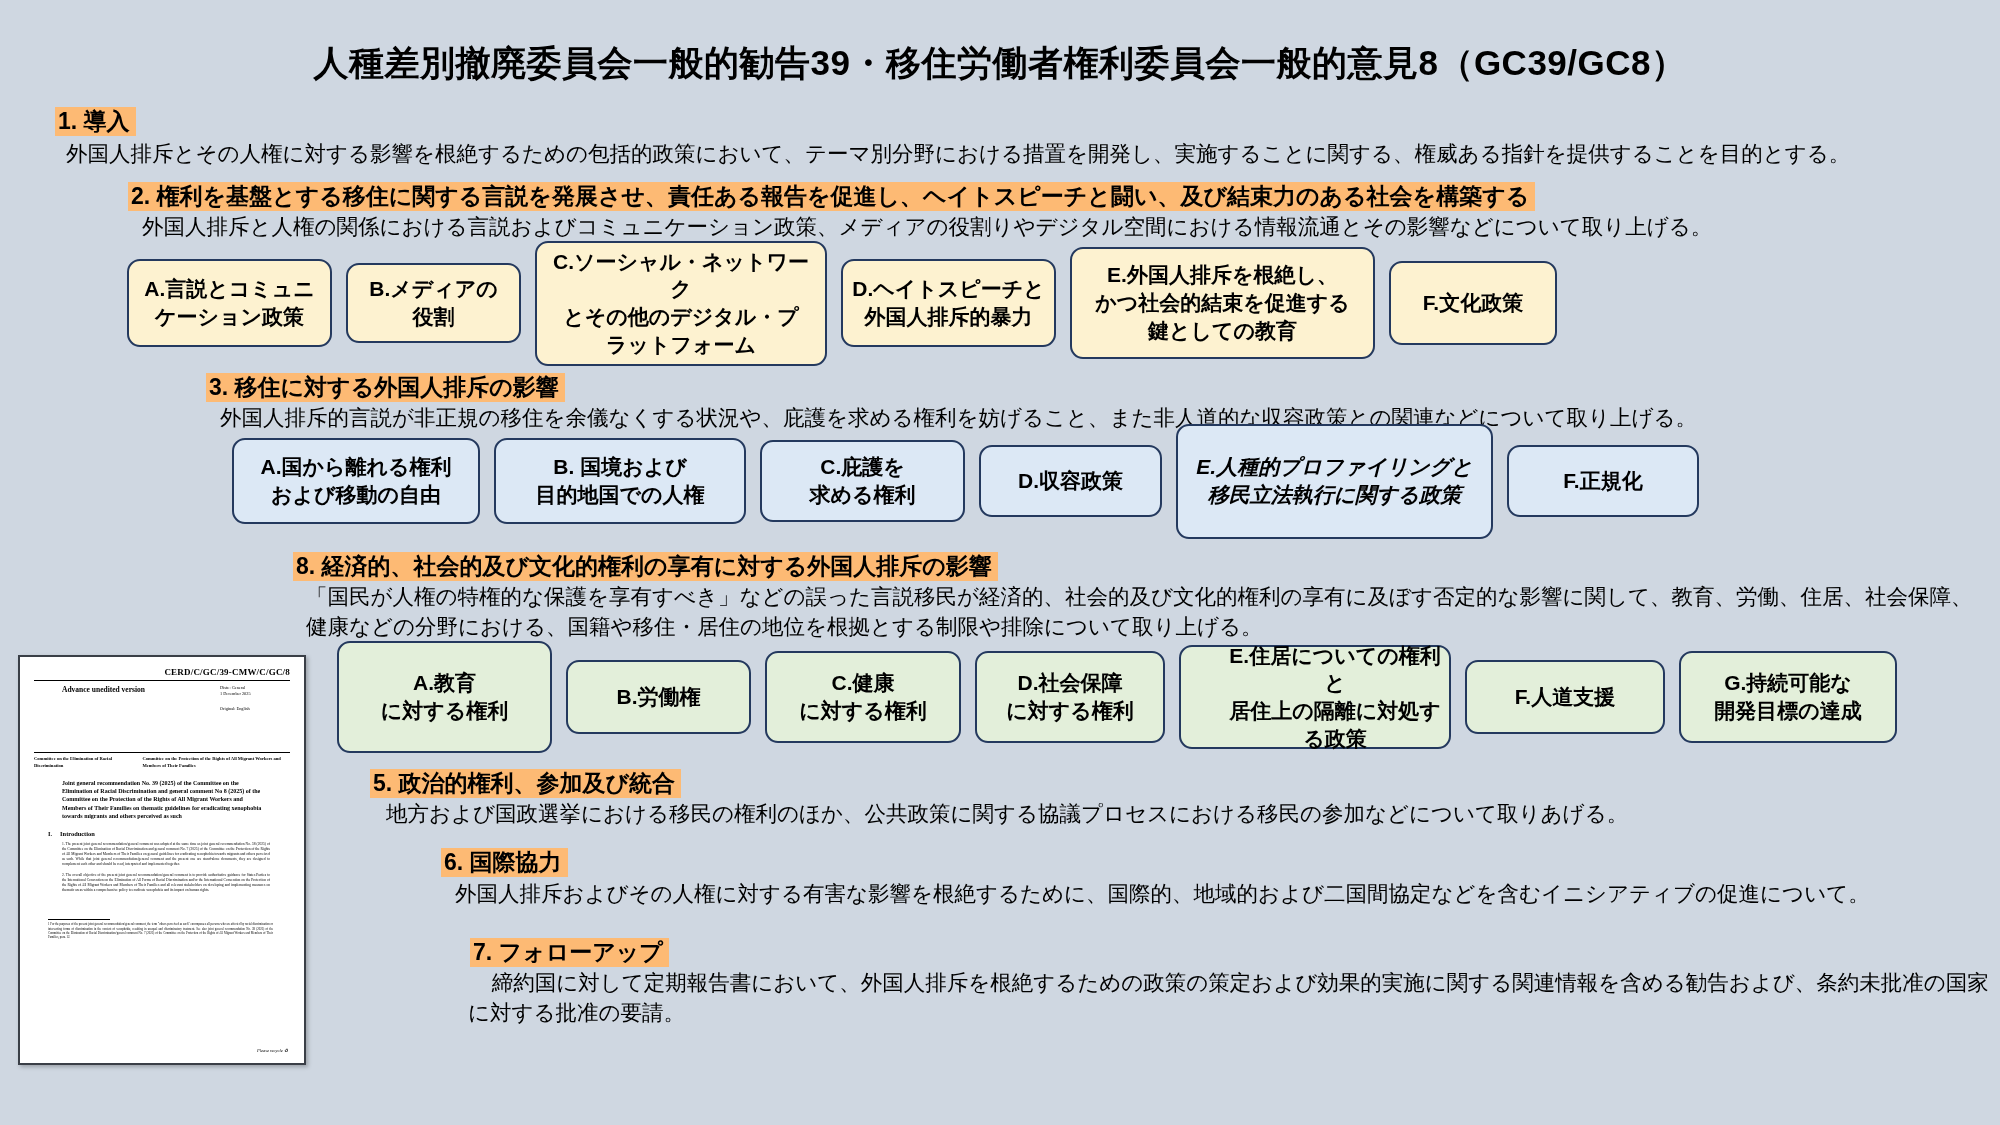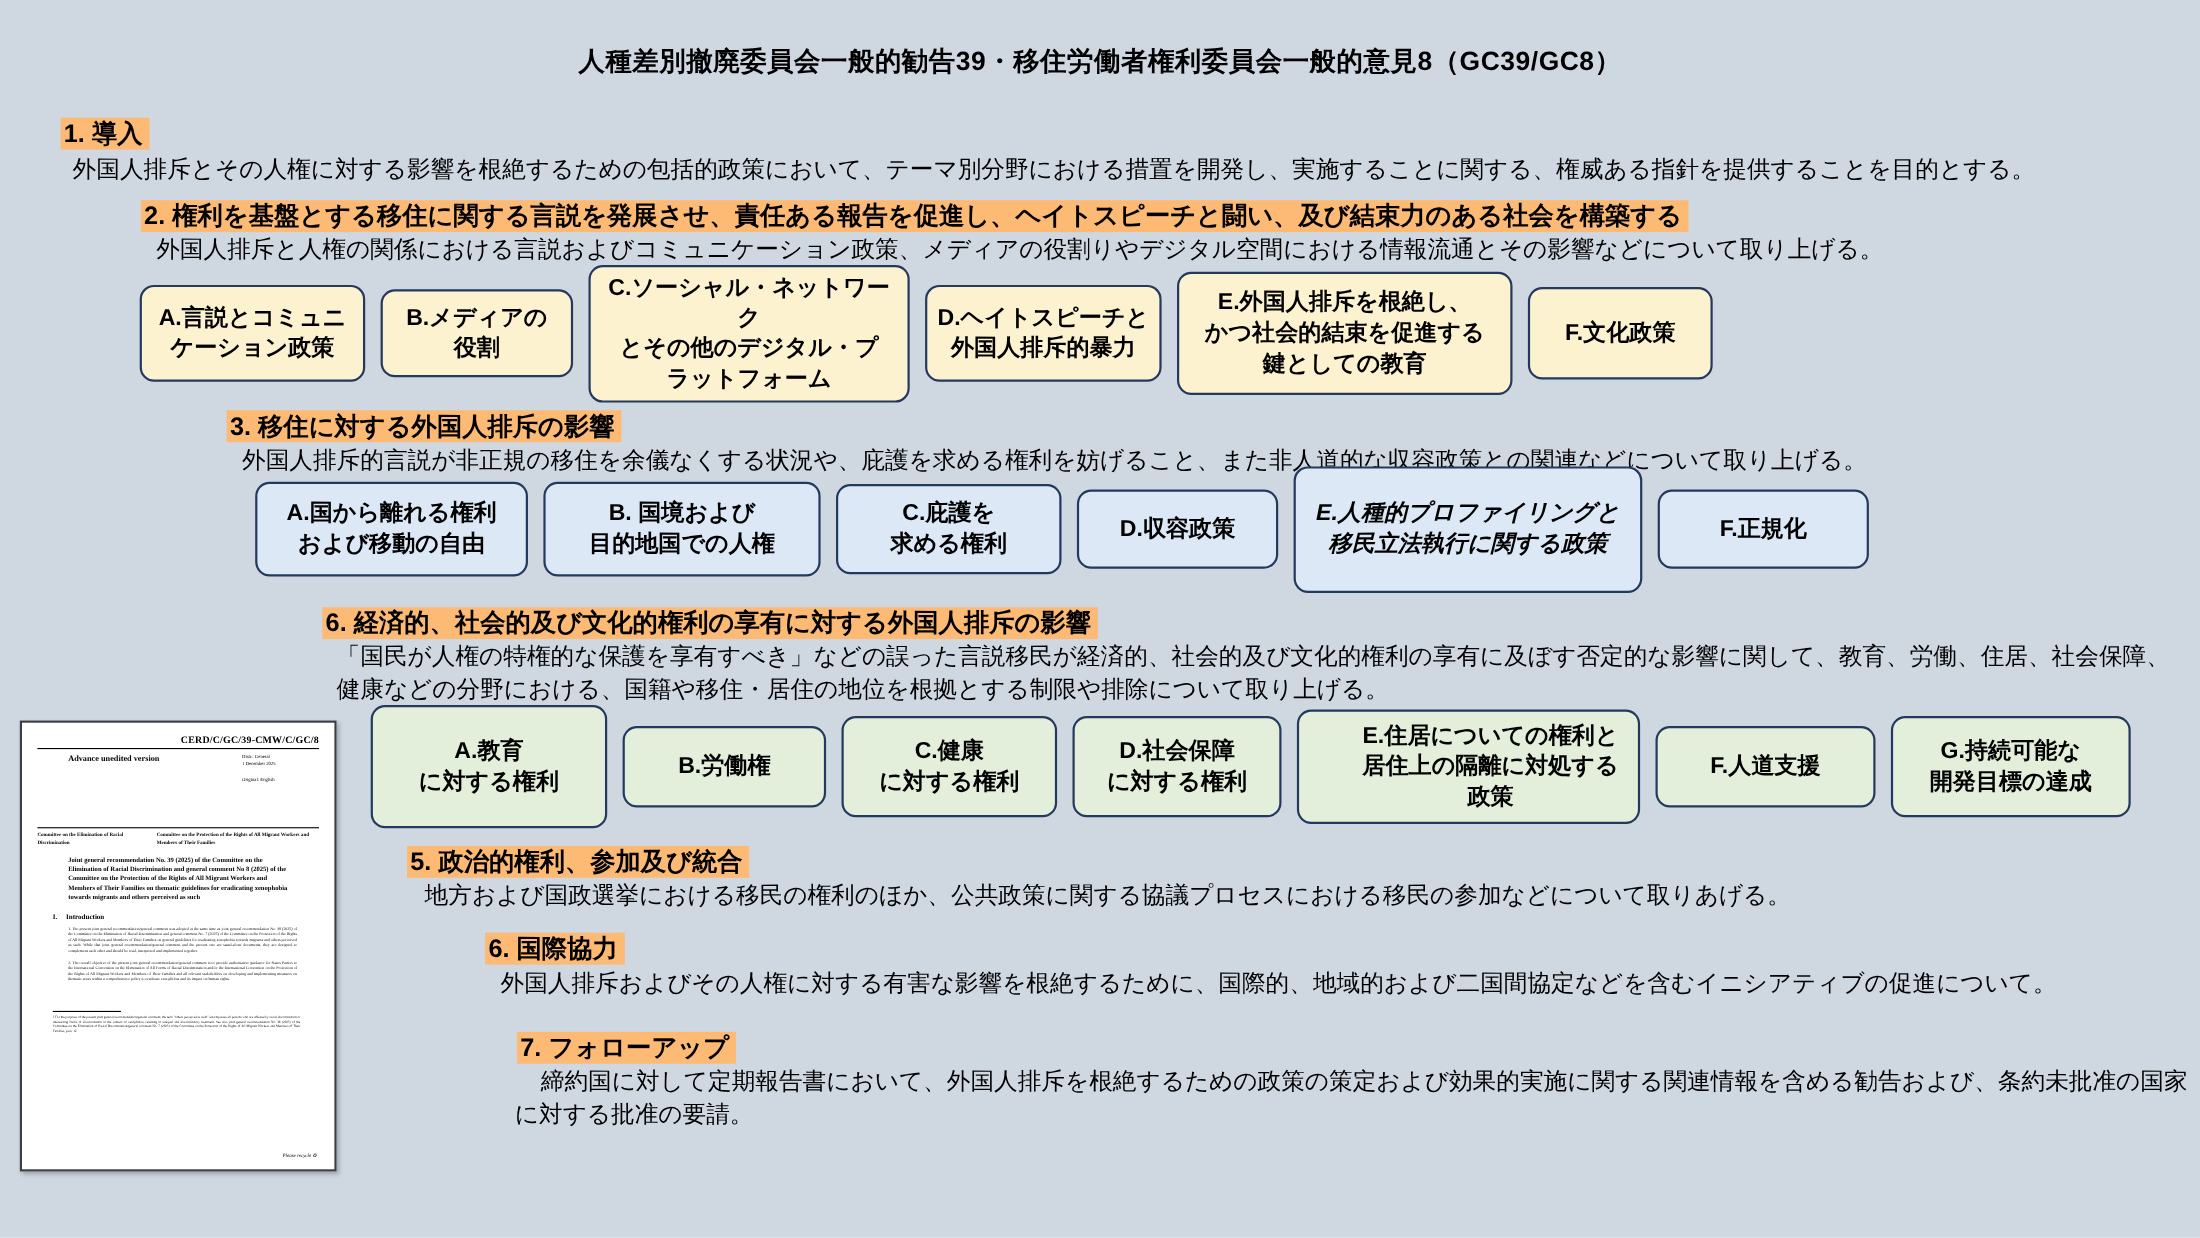--- a/index.html
+++ b/index.html
@@ -5,21 +5,21 @@
   html,body{margin:0;padding:0;}
   .canvas{
     position:relative;width:2000px;height:1125px;overflow:hidden;
     background:#cfd7e1;
     font-family:"Liberation Sans","DejaVu Sans",sans-serif;
     color:#000;
   }
   .abs{position:absolute;}
   .page-title{
     width:2000px;text-align:center;top:40px;left:0;
-    font-size:24px;font-weight:700;letter-spacing:.5px;
+    font-size:35px;font-weight:700;letter-spacing:.5px;
   }
   .sec-head{font-size:23px;font-weight:700;white-space:nowrap;}
   .sec-head .hl{background:#fdba74;padding:1px 6px 2px 3px;}
   .sec-body{font-size:21.5px;font-weight:500;line-height:1.38;}
   .box-row{position:absolute;display:flex;align-items:center;gap:14px;}
   .tbox{
     display:flex;align-items:center;justify-content:center;
     border:2.5px solid #24395e;border-radius:13px;
     text-align:center;font-size:21px;font-weight:600;line-height:1.32;
     box-sizing:border-box;padding:4px 8px;
@@ -121,41 +121,41 @@
     <div class="tbox blue" style="width:317px;height:115px;font-style:italic;">
         <span>E.人種的プロファイリングと
 移民立法執行に関する政策</span>
       </div>
     <div class="tbox blue" style="width:192px;height:72px;">
         <span>F.正規化</span>
       </div>
   </div>
 
   <div class="abs sec-head" style="left:293px;top:551px;">
-    <span class="hl">6. 経済的、社会的及び文化的権利の享有に対する外国人排斥の影響</span>
+    <span class="hl">8. 経済的、社会的及び文化的権利の享有に対する外国人排斥の影響</span>
   </div>
   <div class="abs sec-body" style="left:306px;top:583px;width:1688px;">「国民が人権の特権的な保護を享有すべき」などの誤った言説移民が経済的、社会的及び文化的権利の享有に及ぼす否定的な影響に関して、教育、労働、住居、社会保障、健康などの分野における、国籍や移住・居住の地位を根拠とする制限や排除について取り上げる。</div>
 
   <div class="box-row" style="left:337px;top:645px;height:104px;">
     <div class="tbox green" style="width:215px;height:112px;">
         <span>A.教育
 に対する権利</span>
       </div>
     <div class="tbox green" style="width:185px;height:74px;">
         <span>B.労働権</span>
       </div>
     <div class="tbox green" style="width:196px;height:92px;">
         <span>C.健康
 に対する権利</span>
       </div>
     <div class="tbox green" style="width:190px;height:92px;">
         <span>D.社会保障
 に対する権利</span>
       </div>
-    <div class="tbox green" style="width:312px;height:104px;padding-left:48px;">
+    <div class="tbox green" style="width:272px;height:104px;padding-left:48px;">
         <span>E.住居についての権利と
 居住上の隔離に対処する政策</span>
       </div>
     <div class="tbox green" style="width:200px;height:74px;">
         <span>F.人道支援</span>
       </div>
     <div class="tbox green" style="width:218px;height:92px;">
         <span>G.持続可能な
 開発目標の達成</span>
       </div>

